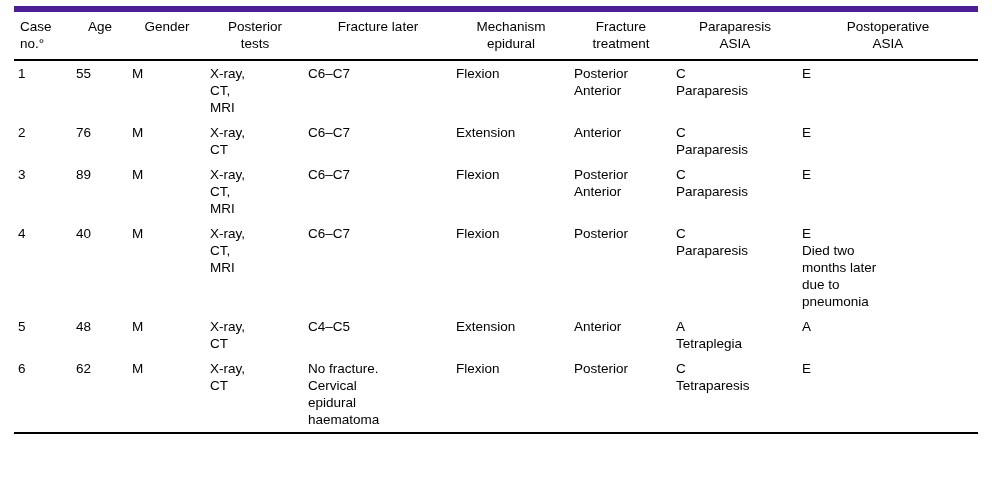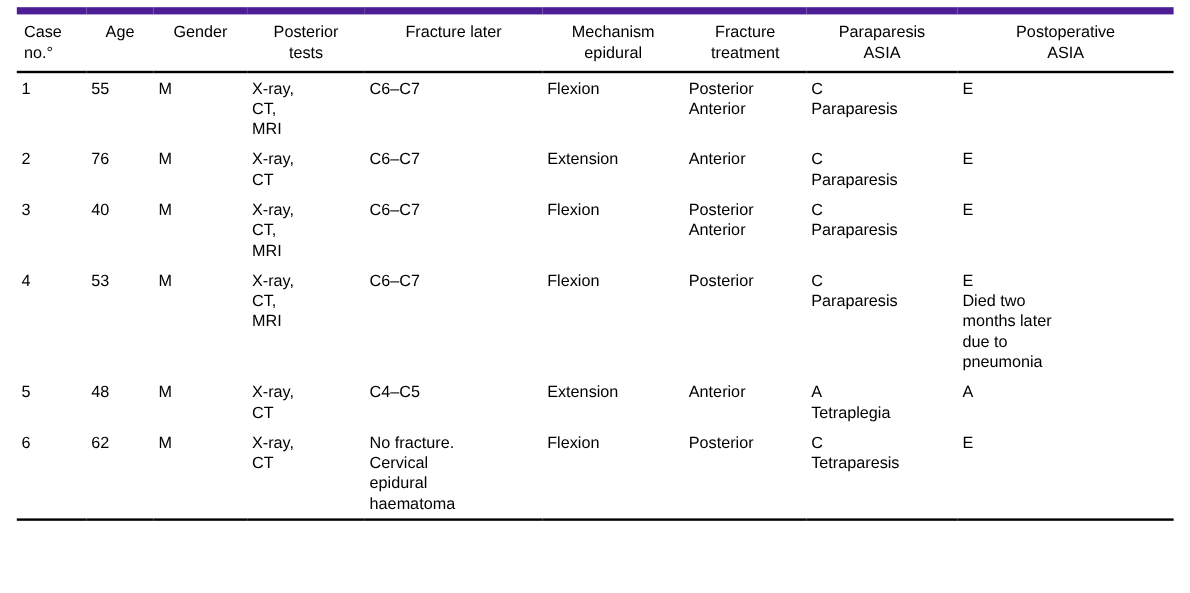--- a/index.html
+++ b/index.html
@@ -195,21 +195,21 @@
         <td>
             <span class="cell-line">E</span>
           </td>
       </tr>
 
       <tr>
         <td class="cell-case">
             <span class="cell-line">3</span>
           </td>
         <td>
-            <span class="cell-line">40</span>
+            <span class="cell-line">89</span>
           </td>
         <td>
             <span class="cell-line">M</span>
           </td>
         <td>
             <span class="cell-line">X-ray,
 CT,
 MRI</span>
           </td>
         <td>
@@ -229,21 +229,21 @@
         <td>
             <span class="cell-line">E</span>
           </td>
       </tr>
 
       <tr>
         <td class="cell-case">
             <span class="cell-line">4</span>
           </td>
         <td>
-            <span class="cell-line">53</span>
+            <span class="cell-line">40</span>
           </td>
         <td>
             <span class="cell-line">M</span>
           </td>
         <td>
             <span class="cell-line">X-ray,
 CT,
 MRI</span>
           </td>
         <td>

